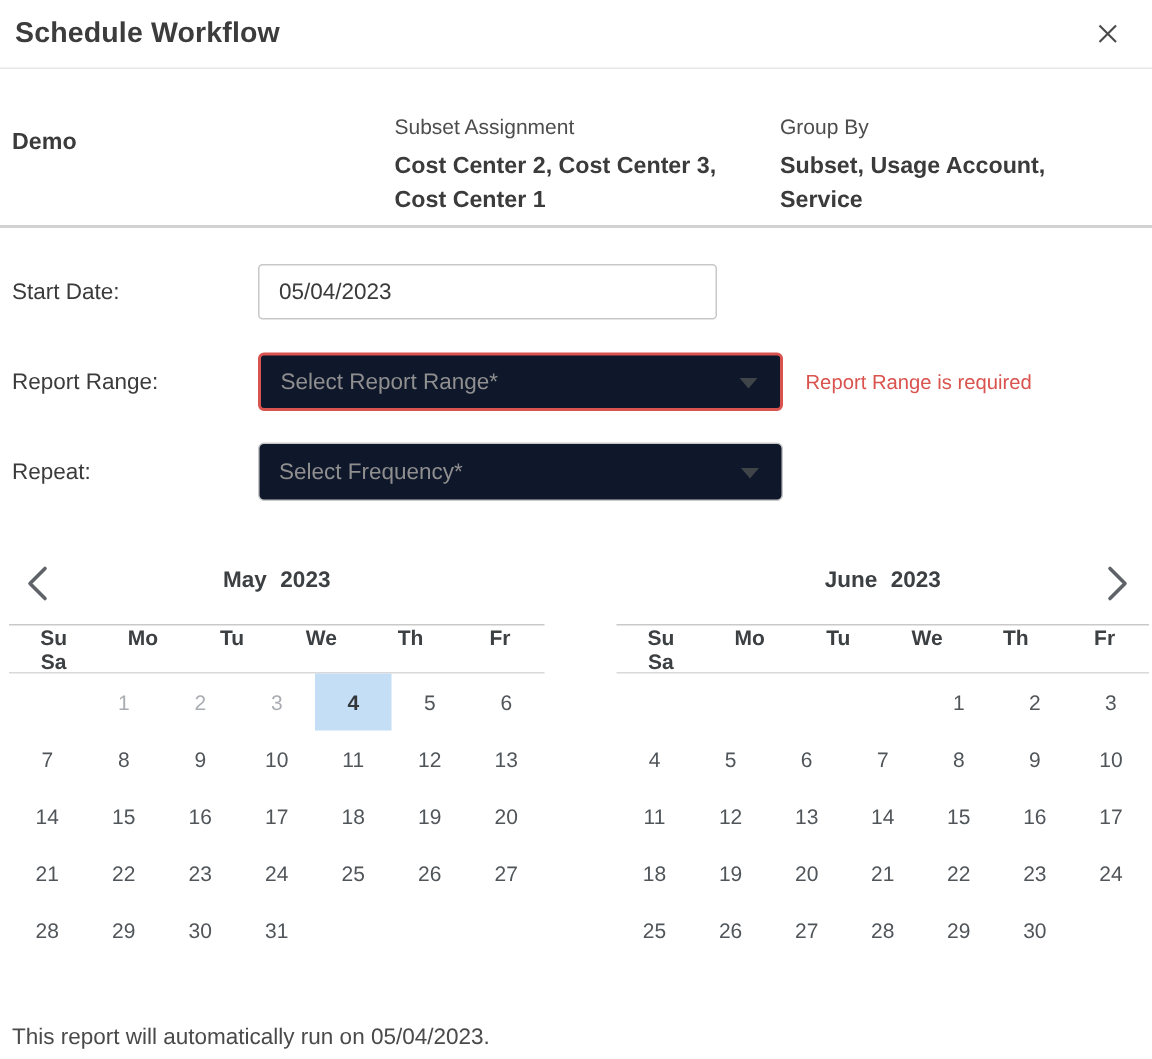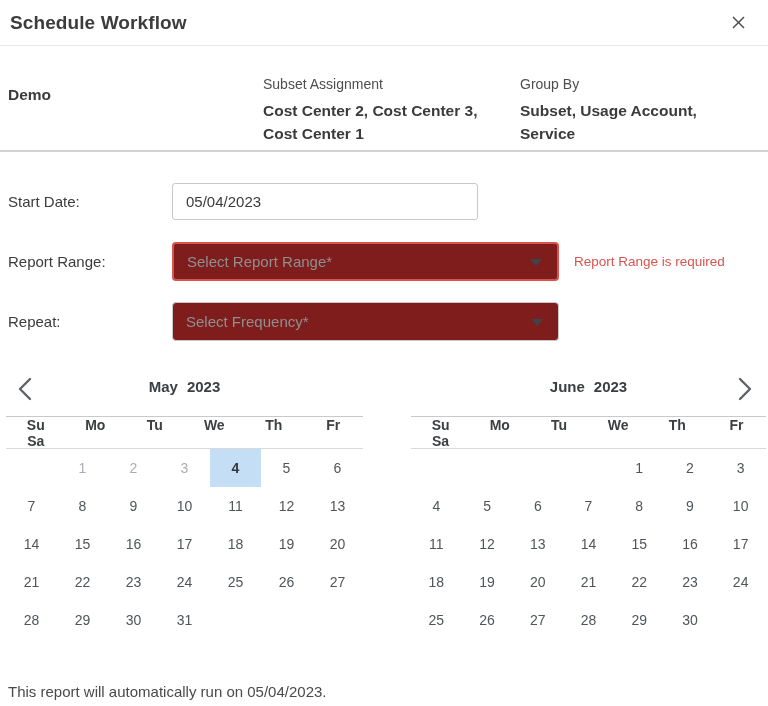--- a/index.html
+++ b/index.html
@@ -24,33 +24,33 @@
   
   .info {
     height:106px; border-bottom:2px solid #d2d2d2;
     display:grid; grid-template-columns:255px 257px auto;
     padding:30px 8px 0 8px;
   }
   .info .label { font-size:14px; color:#4d4d4d; font-weight:400; }
   .info .value { margin-top:7px; font-size:15.5px; font-weight:700; color:#3b3b3b; line-height:23px; padding-right:22px; }
 
   
-  .form { padding:24px 8px 0 8px;margin-top:7px; }
+  .form { padding:24px 8px 0 8px; }
   .form-row { display:flex; align-items:center; position:relative; margin-bottom:22px; }
   .form-row:nth-child(2){ margin-bottom:21px; }
   .form-label { width:164px; font-size:15px; color:#3b3b3b; }
   .text-input {
     width:306px; height:37px; border:1px solid #c8c8c8; border-radius:3px;
     padding:0 13px; font-size:15px; color:#3b3b3b;
     font-family:"Liberation Sans", sans-serif; outline:none; background:#fff;
   }
   .select-box {
-    width:387px; height:39px; border:1px solid #c8c8c8; border-radius:4px;
+    width:350px; height:39px; border:1px solid #c8c8c8; border-radius:4px;
     display:flex; align-items:center; padding:0 13px; position:relative;
-    background:#7f1d1d; cursor:pointer;
+    background:#0f172a; cursor:pointer;
   }
   .select-box.invalid { border:2px solid var(--error,#d9534f); }
   .select-placeholder { font-size:15px; color:#8f8f8f; }
   .caret {
     position:absolute; right:15px; top:50%; margin-top:-3px;
     width:0; height:0;
     border-left:6px solid transparent; border-right:6px solid transparent;
     border-top:7px solid #3f4448;
   }
   .error-text { margin-left:15px; font-size:13.5px; color:var(--error,#d9534f); }

